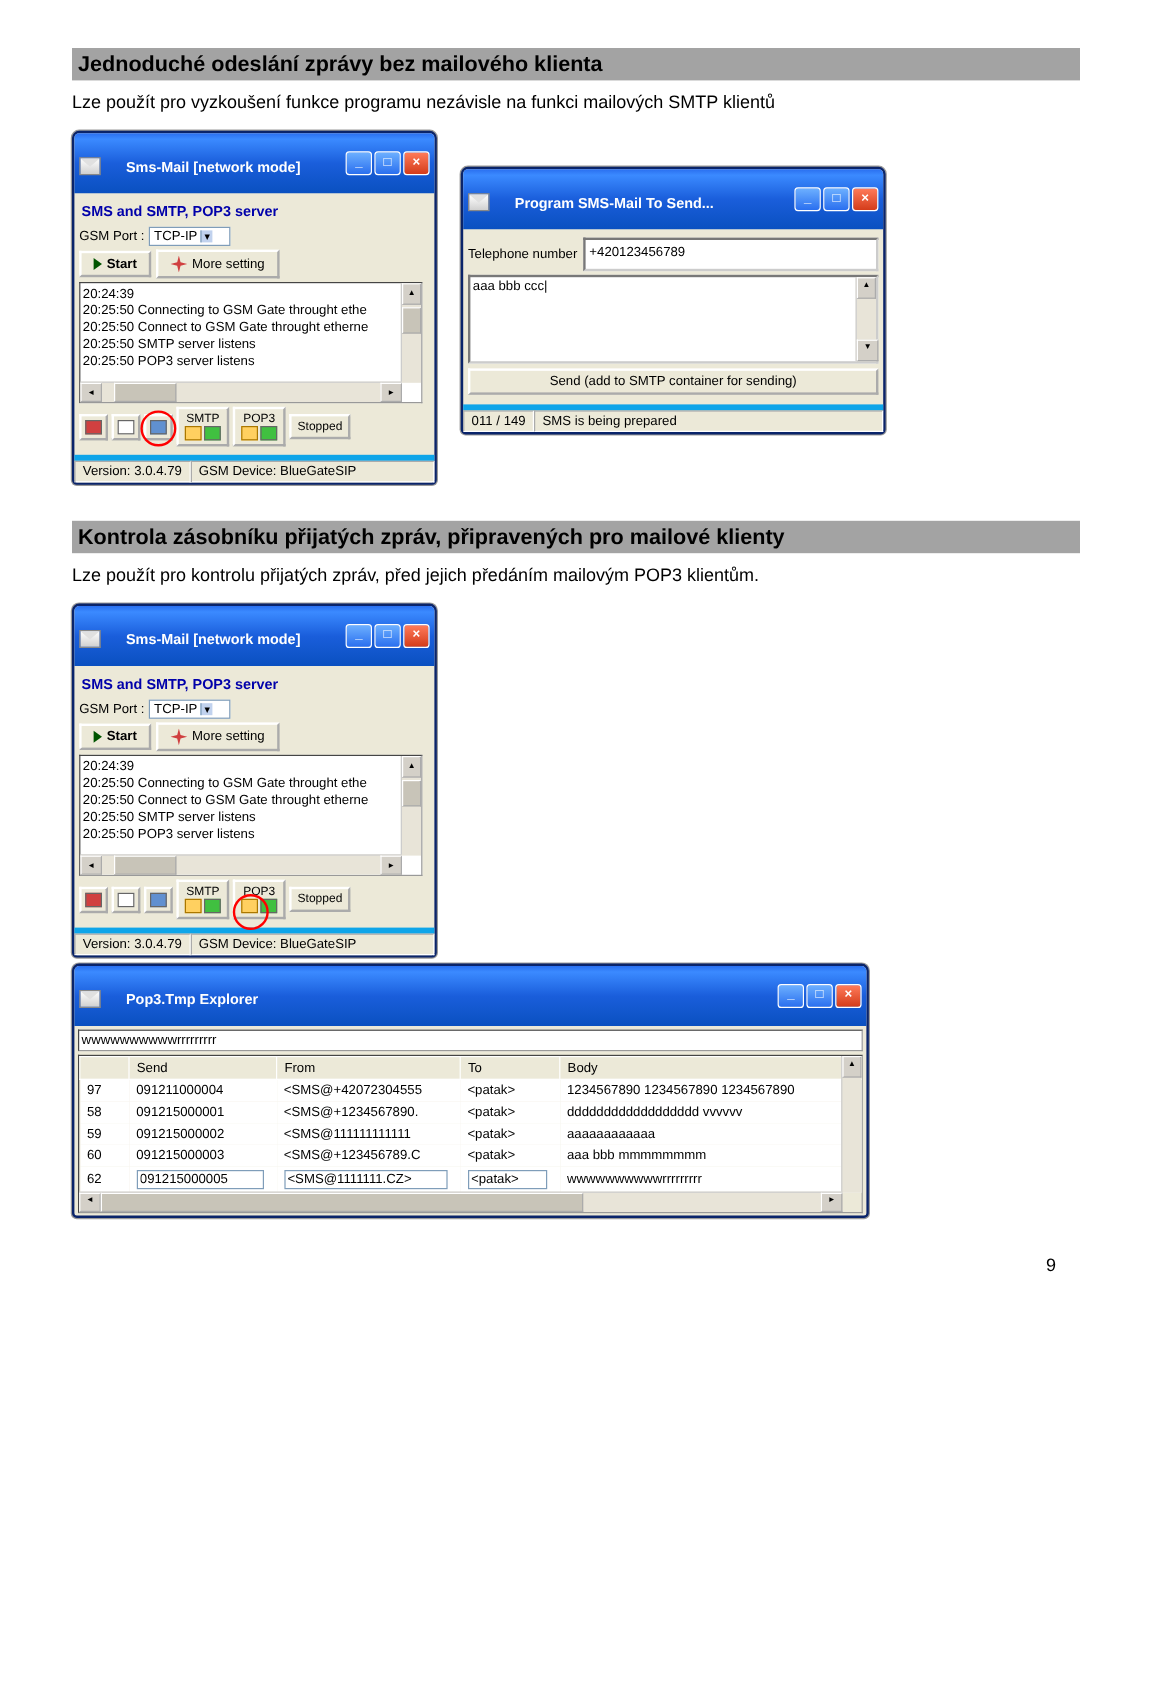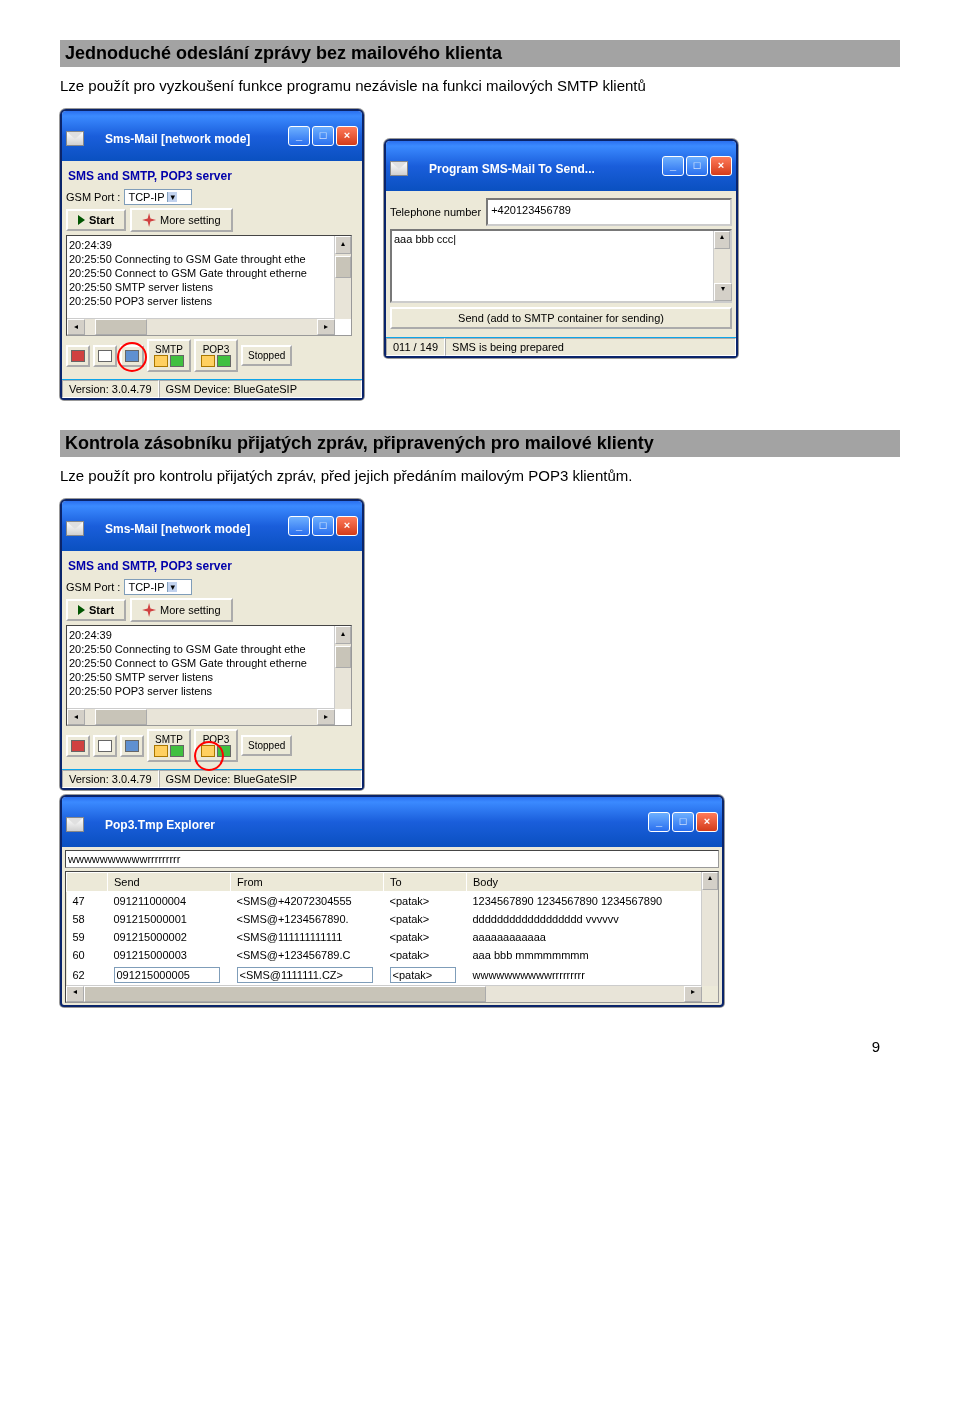--- a/index.html
+++ b/index.html
@@ -179,21 +179,21 @@
   .mini-icon.green { background: #40c040; }
   .mini-icon.monitor { background: #6090d0; }
   .mini-icon.red { background: #d04040; }
   .red-circle {
     position: absolute;
     border: 2px solid red;
     border-radius: 50%;
   }
   .status-bar {
     display: flex;
-    border-top: 1px solid #0ea5e9;
+    border-top: 5px solid #0ea5e9;
   }
   .status-cell {
     border: 1px inset #fff;
     padding: 2px 6px;
     font-size: 11px;
   }
   .send-window {
     width: 350px;
   }
   .send-body { padding: 4px; }
@@ -493,21 +493,21 @@
         <tr>
           <th style="width:28px"></th>
           <th style="width:110px">Send</th>
           <th style="width:140px">From</th>
           <th style="width:70px">To</th>
           <th>Body</th>
         </tr>
       </thead>
       <tbody id="pop-body">
           <tr>
-            <td>47</td>
+            <td>97</td>
             <td>091211000004</td>
             <td>&lt;SMS@+42072304555</td>
             <td>&lt;patak&gt;</td>
             <td>1234567890 1234567890 1234567890</td>
           </tr>
           <tr>
             <td>58</td>
             <td>091215000001</td>
             <td>&lt;SMS@+1234567890.</td>
             <td>&lt;patak&gt;</td>

